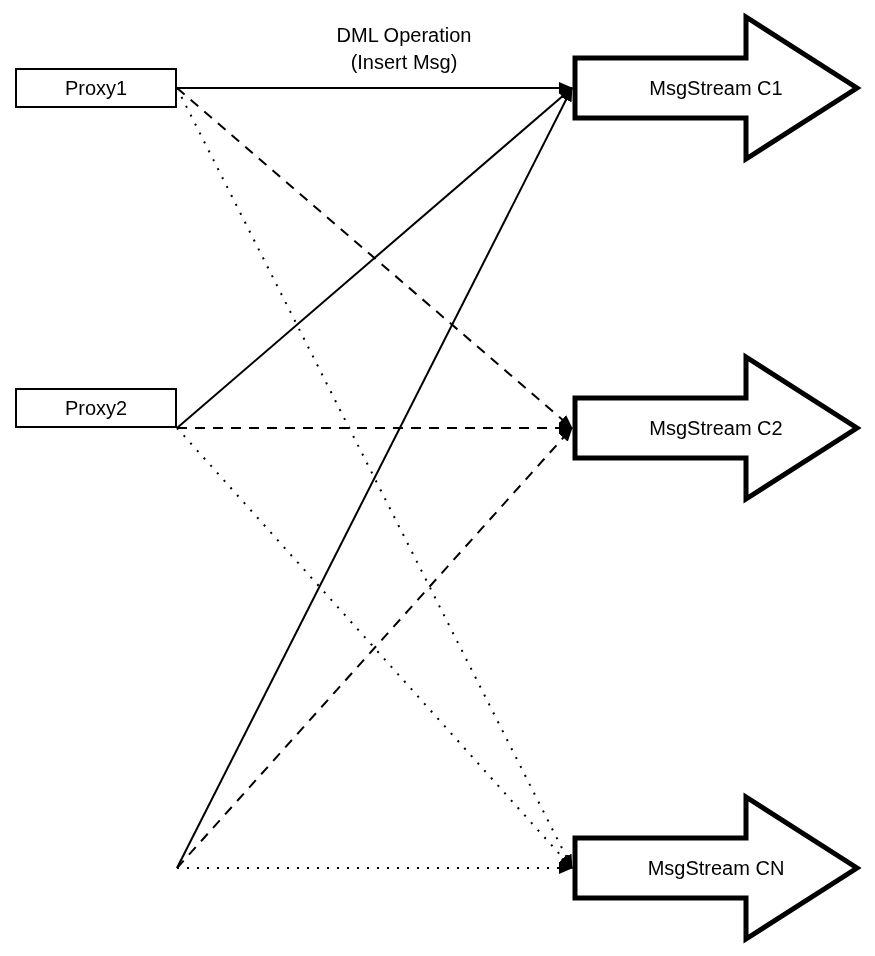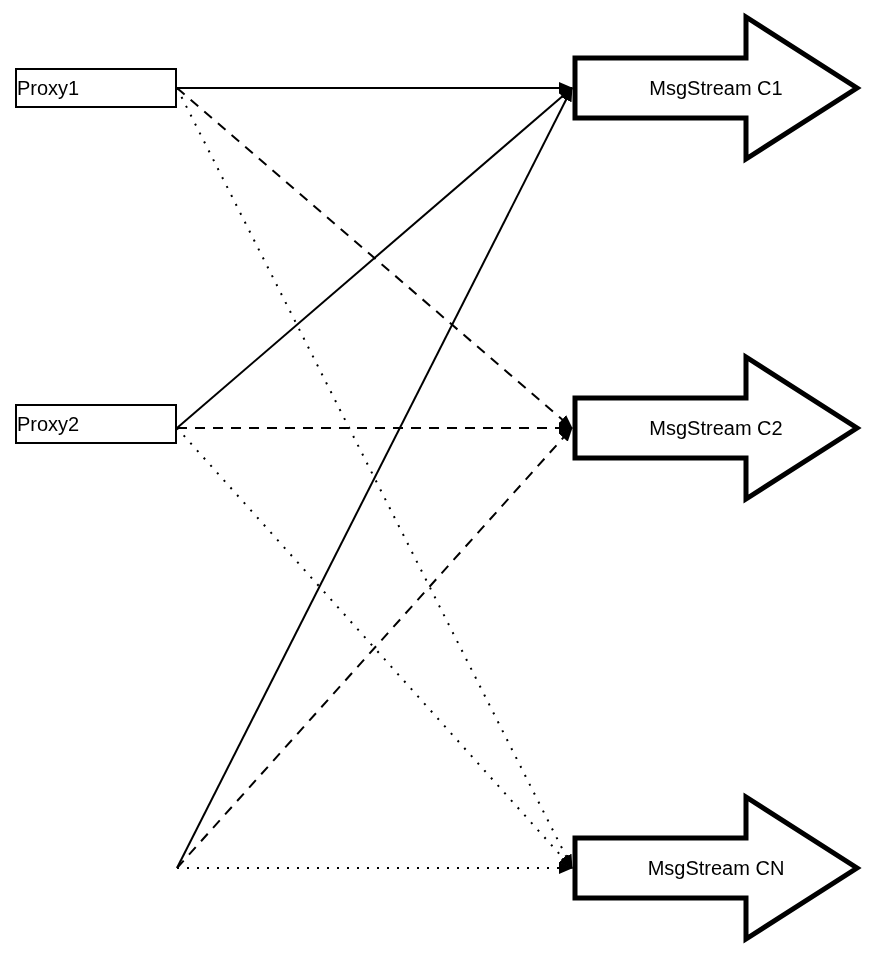--- a/index.html
+++ b/index.html
@@ -24,26 +24,26 @@
   }
   .proxy-box {
     position:absolute;
     left:15px;
     width:162px;
     height:40px;
     border:2px solid var(--ink);
     background:var(--paper);
     display:flex;
     align-items:center;
-    justify-content:flex-start;
+    justify-content:center;
     font-size:20px;
     line-height:1;
   }
   #node-proxy1 { top:68px; }
-  #node-proxy2 { top:404px; }
+  #node-proxy2 { top:388px; }
   #node-proxyk { top:848px; }
   .annotation {
     position:absolute;
     left:279px;
     top:22px;
     width:250px;
     text-align:center;
     font-size:20px;
     line-height:27px;
   }
@@ -106,14 +106,18 @@
       </g>
   </svg>
 
   <div class="proxy-box" id="node-proxy1">
     <span>Proxy1</span>
   </div>
   <div class="proxy-box" id="node-proxy2">
     <span>Proxy2</span>
   </div>
 
+  <div class="annotation">
+    <div>DML Operation</div>
+    <div>(Insert Msg)</div>
+  </div>
 
 </div>
 
 </body></html>

